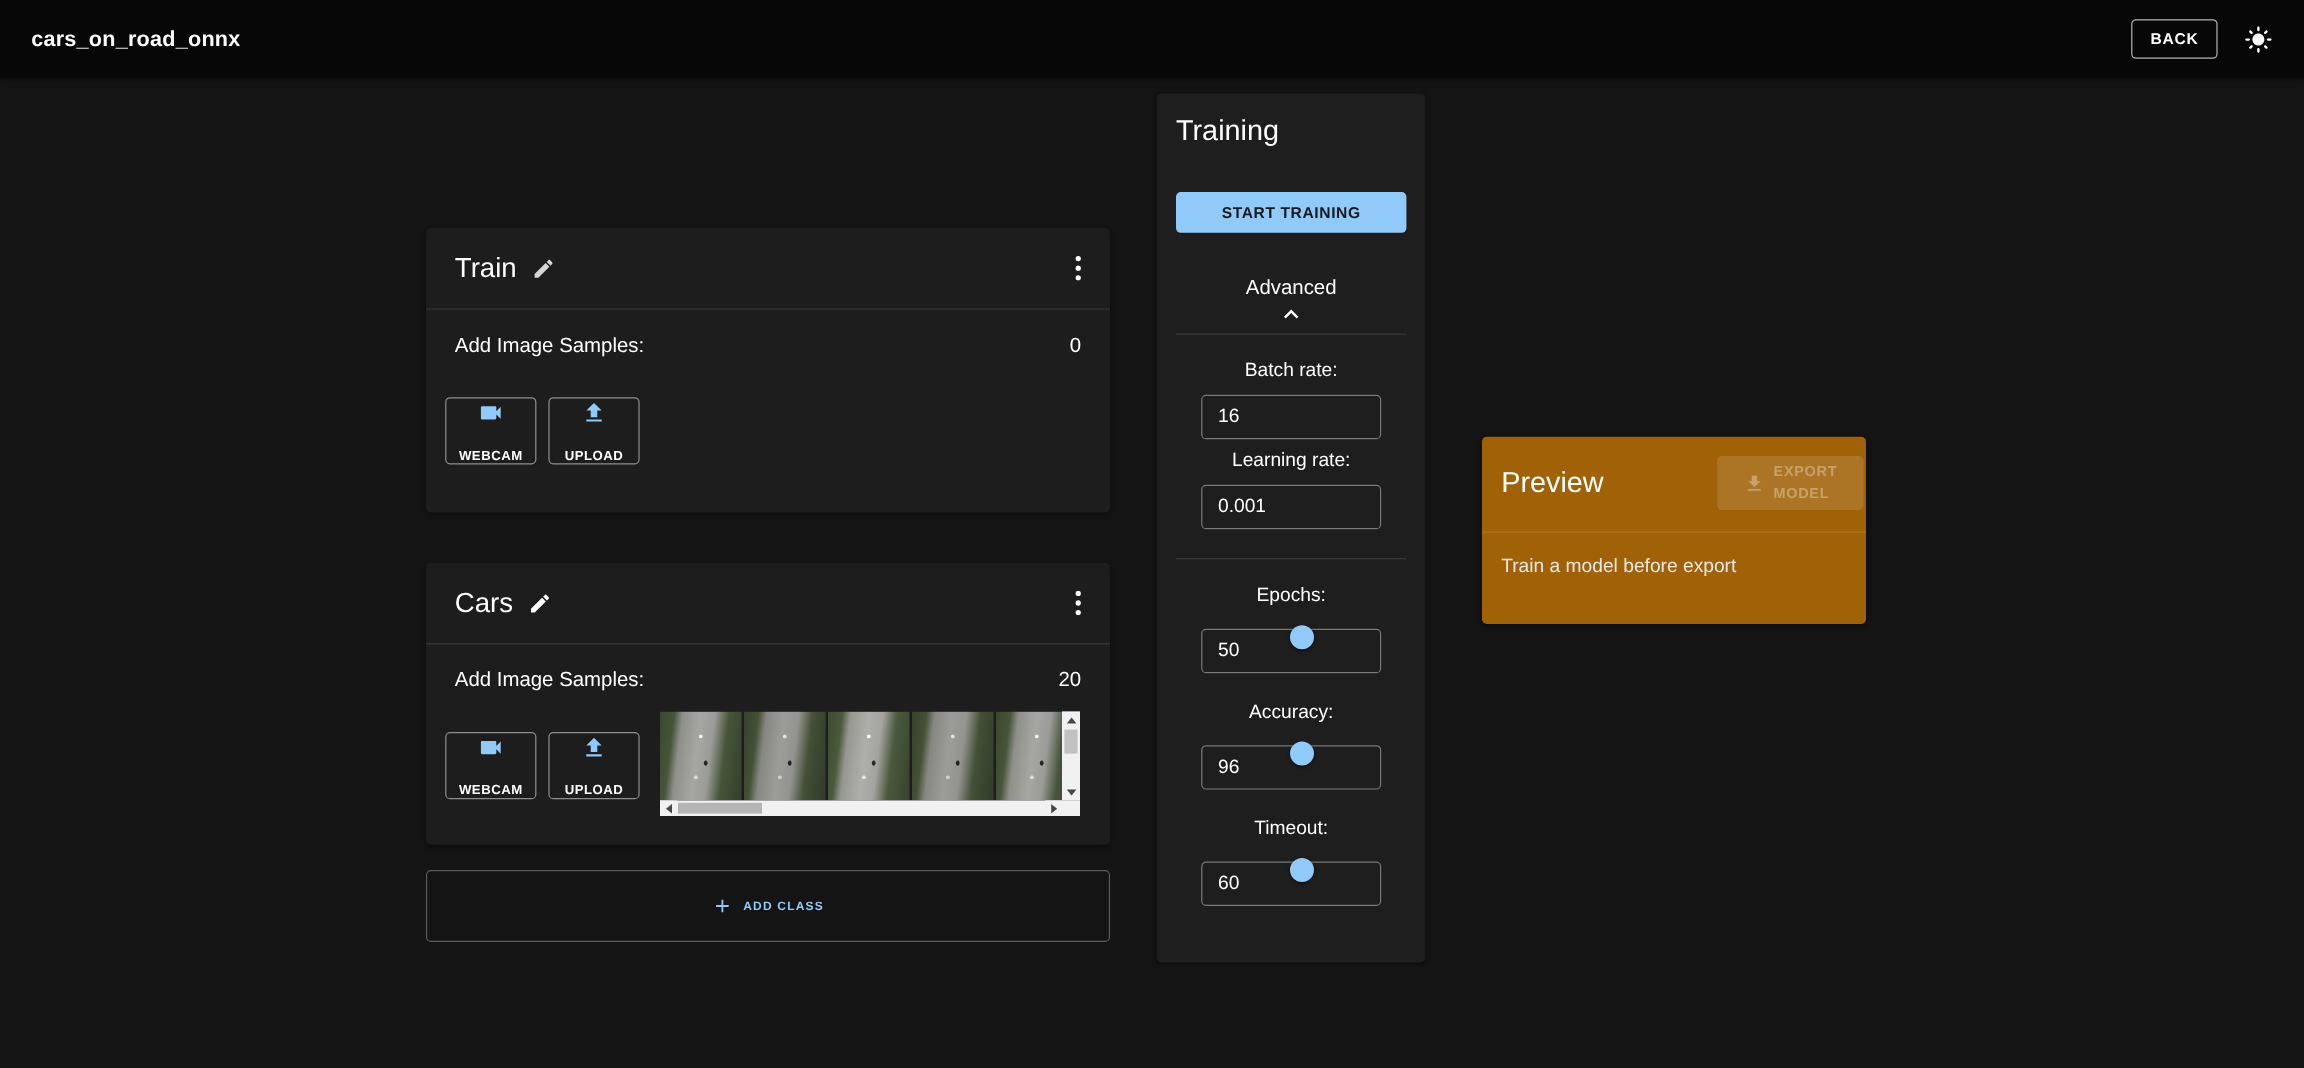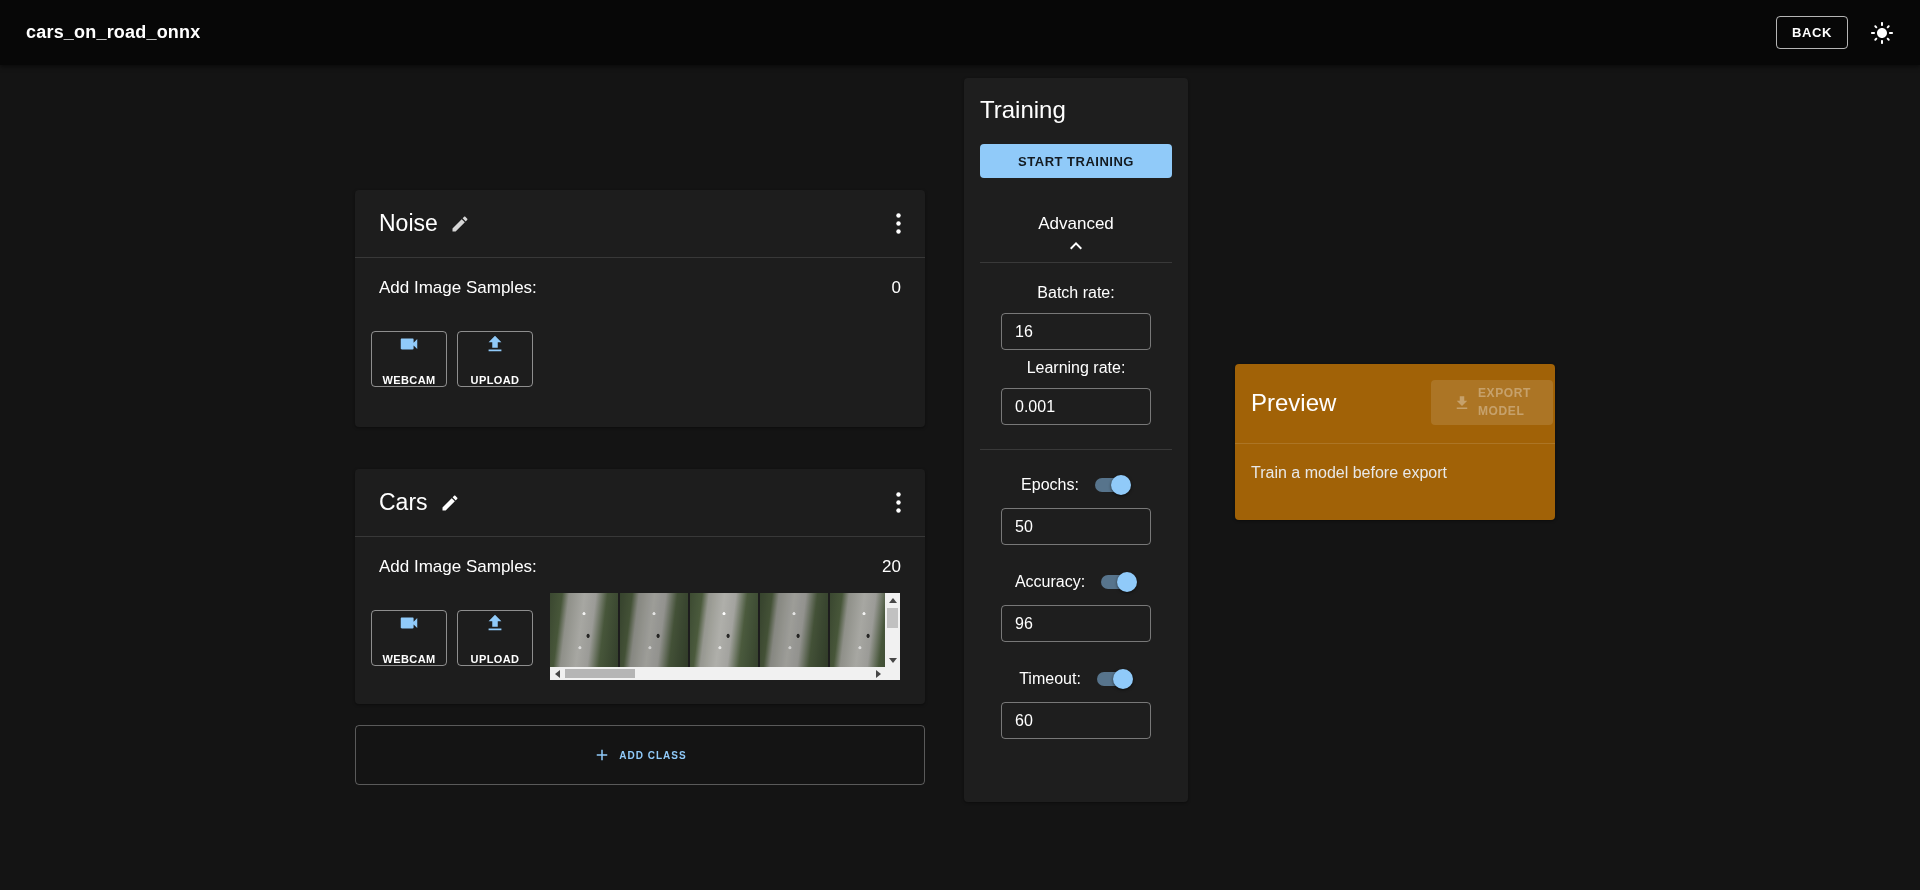--- a/index.html
+++ b/index.html
@@ -113,21 +113,21 @@
     cursor:pointer;
   }
 
   
   .training-panel {
     position:absolute; left:964px; top:78px; width:224px; height:724px;
     background:#1e1e1e; border-radius:4px;
     padding:18px 16px;
     box-shadow:0 1px 3px rgba(0,0,0,0.4);
   }
-  .training-title { font-size:24px; font-weight:400; line-height:28px; margin-bottom:20px; }
+  .training-title { font-size:24px; font-weight:400; line-height:28px; margin-bottom:36px; }
   .start-btn {
     width:100%; height:34px;
     background:#90caf9; color:rgba(0,0,0,0.87);
     border:none; border-radius:4px;
     font-family:inherit; font-size:13px; font-weight:700; letter-spacing:0.5px;
     cursor:pointer;
   }
   .advanced-row {
     margin-top:36px; height:26px;
     display:flex; align-items:center; justify-content:space-between;
@@ -139,22 +139,23 @@
   .field-input {
     display:block; margin:10px auto 0;
     width:150px; height:37px;
     background:transparent;
     border:1px solid rgba(255,255,255,0.4); border-radius:4px;
     color:#fff; font-family:inherit; font-size:16px;
     padding:0 13px; outline:none;
   }
   .toggle-row {
     margin-top:22px; height:26px;
-    display:flex; align-items:center; justify-content:center; gap:14px;
+    display:flex; align-items:center; justify-content:flex-start; gap:14px;
     font-size:16px;
+    flex-direction:column;
   }
   .toggle-row.spaced { margin-top:24px; }
   .switch { position:relative; width:38px; height:22px; display:inline-block; cursor:pointer; }
   .switch .track {
     position:absolute; left:2px; right:2px; top:4px; bottom:4px;
     border-radius:8px; background:rgba(144,202,249,0.5);
   }
   .switch .knob {
     position:absolute; right:0; top:1px; width:20px; height:20px;
     border-radius:50%; background:#90caf9;
@@ -199,21 +200,21 @@
           <path d="M12 7c-2.76 0-5 2.24-5 5s2.24 5 5 5 5-2.24 5-5-2.24-5-5-5zM2 13h2c.55 0 1-.45 1-1s-.45-1-1-1H2c-.55 0-1 .45-1 1s.45 1 1 1zm18 0h2c.55 0 1-.45 1-1s-.45-1-1-1h-2c-.55 0-1 .45-1 1s.45 1 1 1zM11 2v2c0 .55.45 1 1 1s1-.45 1-1V2c0-.55-.45-1-1-1s-1 .45-1 1zm0 18v2c0 .55.45 1 1 1s1-.45 1-1v-2c0-.55-.45-1-1-1s-1 .45-1 1zM5.99 4.58c-.39-.39-1.03-.39-1.41 0-.39.39-.39 1.03 0 1.41l1.06 1.06c.39.39 1.03.39 1.41 0s.39-1.03 0-1.41L5.99 4.58zm12.37 12.37c-.39-.39-1.03-.39-1.41 0-.39.39-.39 1.03 0 1.41l1.06 1.06c.39.39 1.03.39 1.41 0 .39-.39.39-1.03 0-1.41l-1.06-1.06zm1.06-10.96c.39-.39.39-1.03 0-1.41-.39-.39-1.03-.39-1.41 0l-1.06 1.06c-.39.39-.39 1.03 0 1.41s1.03.39 1.41 0l1.06-1.06zM7.05 18.36c.39-.39.39-1.03 0-1.41-.39-.39-1.03-.39-1.41 0l-1.06 1.06c-.39.39-.39 1.03 0 1.41s1.03.39 1.41 0l1.06-1.06z"></path>
         </svg>
     </span>
   </div>
 </header>
 
 <div class="class-col">
 
   <section class="card card-noise">
     <div class="card-header">
-      <span class="class-name">Noise</span>
+      <span class="class-name">Train</span>
       <span class="edit-icon">
         <svg width="20" height="20" viewBox="0 0 24 24" fill="#d6d6d6">
             <path d="M3 17.25V21h3.75L17.81 9.94l-3.75-3.75L3 17.25zM20.71 7.04c.39-.39.39-1.02 0-1.41l-2.34-2.34c-.39-.39-1.02-.39-1.41 0l-1.83 1.83 3.75 3.75 1.83-1.83z"></path>
           </svg>
       </span>
       <span class="kebab">
         <svg width="5" height="21" viewBox="0 0 5 21" fill="#ffffff">
             <circle cx="2.5" cy="2.5" r="2.2"></circle>
             <circle cx="2.5" cy="10.5" r="2.2"></circle>
             <circle cx="2.5" cy="18.5" r="2.2"></circle>

